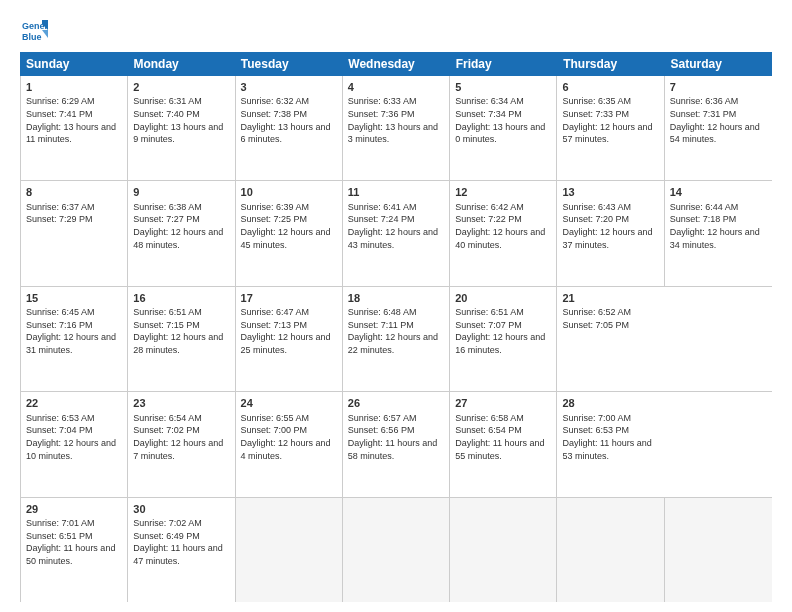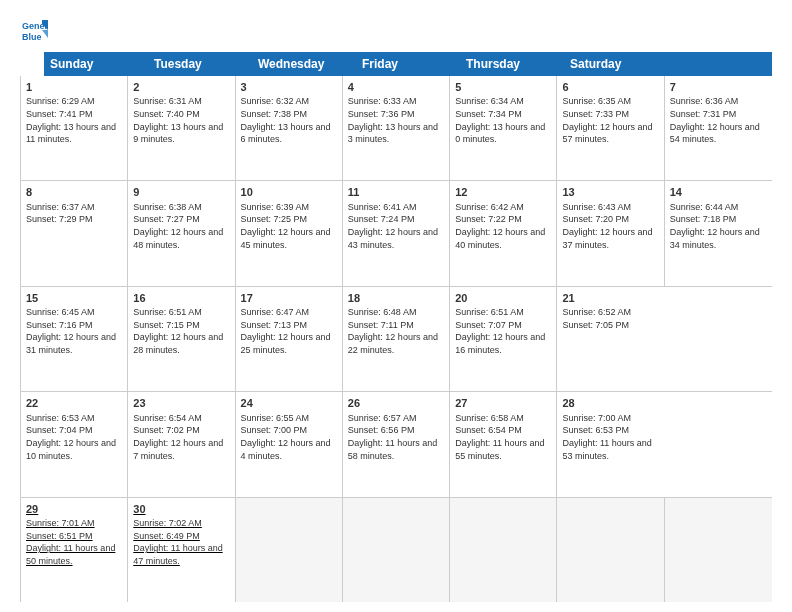--- a/index.html
+++ b/index.html
@@ -50,41 +50,39 @@
       display: flex;
       flex-direction: column;
     }
     .cal-header {
       display: grid;
       grid-template-columns: repeat(7, 1fr);
       background: #1a6eb5;
       color: #fff;
       font-size: 12px;
       font-weight: bold;
-      margin-left: 24px;
     }
     .cal-header-cell {
       padding: 5px 6px;
       text-align: left;
     }
     .cal-body {
       flex: 1;
       display: flex;
       flex-direction: column;
       border-left: 1px solid #ccc;
     }
     .cal-row {
       display: grid;
       grid-template-columns: repeat(7, 1fr);
       flex: 1;
       border-bottom: 1px solid #ccc;
     }
     .cal-row:last-child {
       border-bottom: none;
-      text-decoration: underline;
     }
     .cal-cell {
       border-right: 1px solid #ccc;
       padding: 4px 5px;
       font-size: 9.5px;
       color: #333;
       line-height: 1.3;
       vertical-align: top;
       background: #fff;
     }
@@ -121,20 +119,21 @@
     </div>
     <div class="title-block">
       <div class="month-title"></div>
       <div class="subtitle"></div>
     </div>
   </div>
 
   <div class="calendar">
     <div class="cal-header">
       <div class="cal-header-cell">Sunday</div>
+      <div class="cal-header-cell">Monday</div>
       <div class="cal-header-cell">Tuesday</div>
       <div class="cal-header-cell">Wednesday</div>
       <div class="cal-header-cell">Friday</div>
       <div class="cal-header-cell">Thursday</div>
       <div class="cal-header-cell">Saturday</div>
     </div>
     <div class="cal-body" id="cal-body">
     <div class="cal-row">
           <div class="cal-cell"><span class="day-num">1</span>
 <span class="info">Sunrise: 6:29 AM</span><br>

